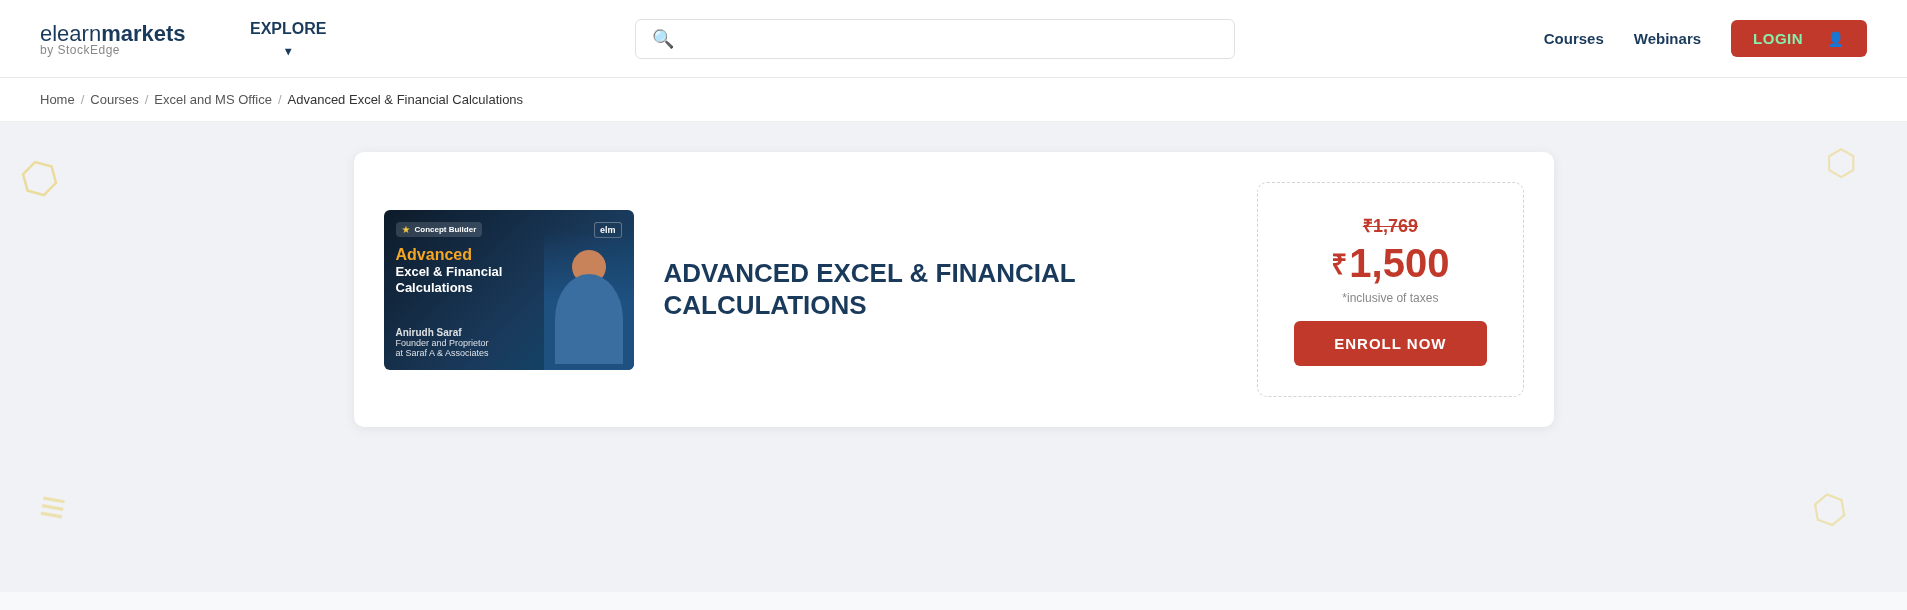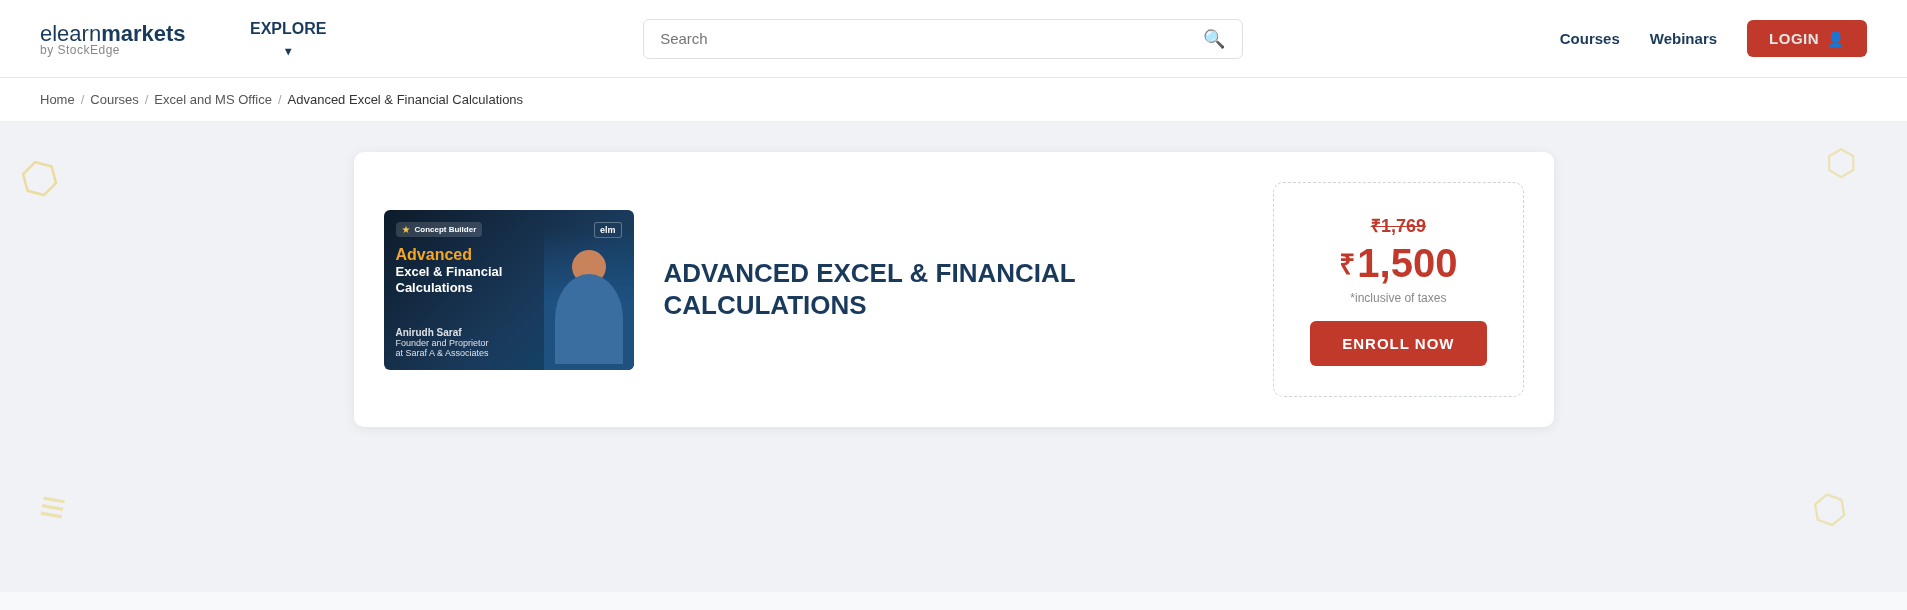--- a/index.html
+++ b/index.html
@@ -99,30 +99,30 @@
     .nav-link {
       font-size: 15px;
       font-weight: 600;
       color: #1a3a5c;
       cursor: pointer;
       text-decoration: none;
     }
 
     .login-btn {
       background: #c0392b;
-      color: #e5e5e5;
+      color: #86efac;
       border: none;
       border-radius: 6px;
       padding: 10px 22px;
       font-size: 15px;
       font-weight: 700;
       cursor: pointer;
       display: flex;
       align-items: center;
-      gap: 8px;
+      gap: 24px;
       letter-spacing: 0.5px;
     }
 
     
     .breadcrumb {
       padding: 14px 40px;
       background: #fff;
       border-bottom: 1px solid #eee;
       font-size: 13px;
       color: #555;
@@ -317,21 +317,21 @@
       font-size: 12px;
       color: #888;
       margin-top: 2px;
     }
 
     .enroll-btn {
       background: #c0392b;
       color: #fff;
       border: none;
       border-radius: 6px;
-      padding: 14px 32px;
+      padding: 14px 40px;
       font-size: 15px;
       font-weight: 700;
       cursor: pointer;
       margin-top: 10px;
       letter-spacing: 1px;
       width: 100%;
     }
   </style>
 </head>
 <body>
@@ -345,21 +345,20 @@
       <span class="logo-subtext">by StockEdge</span>
     </div>
   </div>
 
   <button class="explore-btn">
     <span>EXPLORE</span>
     <span class="chevron">▾</span>
   </button>
 
   <div class="search-bar">
-    <input type="text" placeholder="Search" style="">
     <span class="search-icon-wrap">🔍</span>
   </div>
 
   <nav class="header-nav">
     <a class="nav-link">Courses</a>
     <a class="nav-link">Webinars</a>
     <button class="login-btn">
       <span>LOGIN</span>
       <span style="font-size:14px;">👤</span>
     </button>

